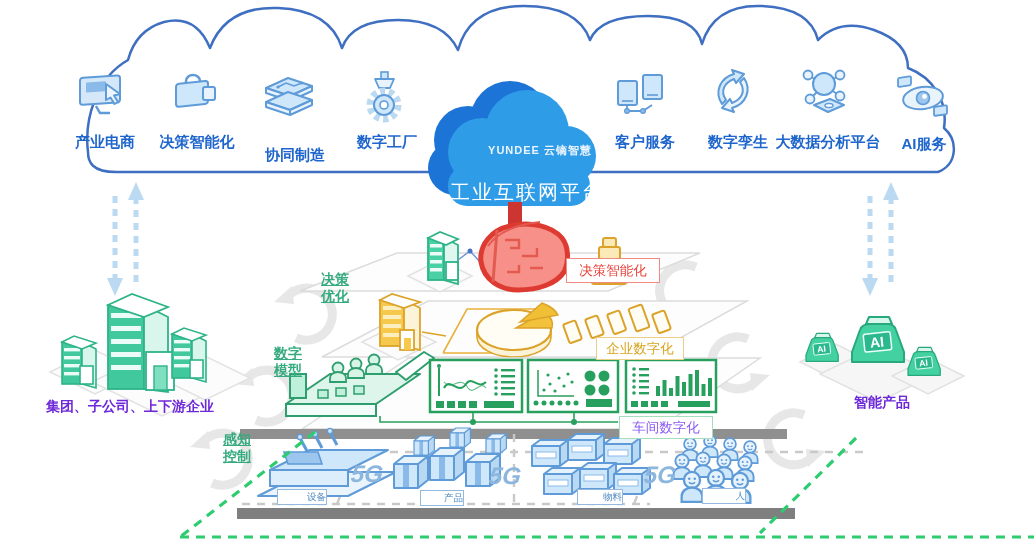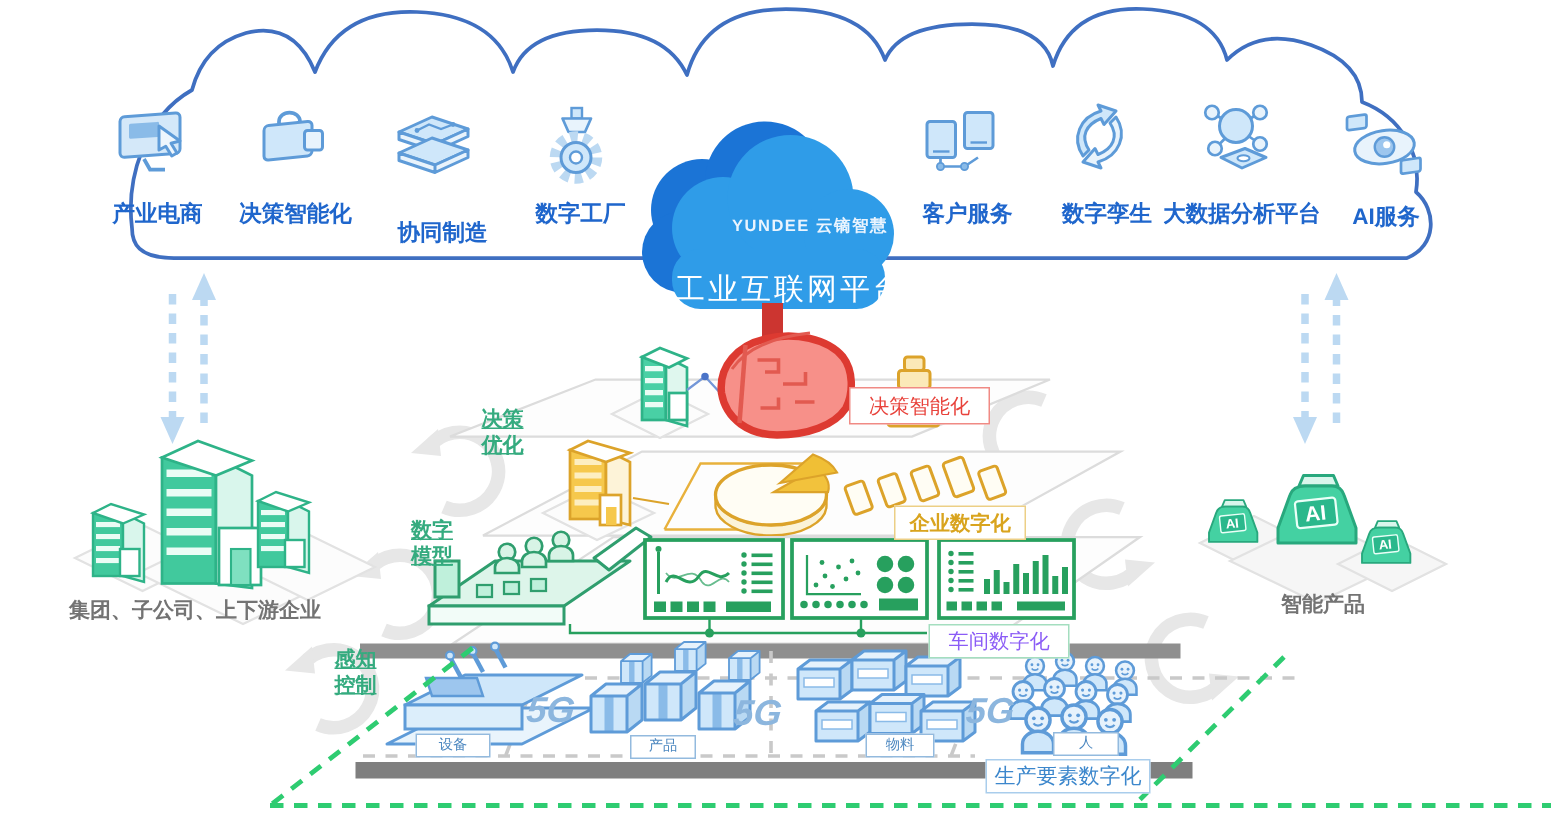--- a/index.html
+++ b/index.html
@@ -4,28 +4,28 @@
 <style>
   html,body{margin:0;padding:0;background:#fff;}
   .stage{position:relative;width:1035px;height:547px;background:#fff;overflow:hidden;
          font-family:"Liberation Sans",sans-serif;}
   .stage svg.art{position:absolute;left:0;top:0;z-index:1;}
   .lbl{position:absolute;z-index:2;white-space:nowrap;}
   .top-label{transform:translateX(-50%);font-size:15px;font-weight:bold;color:#1f66cc;}
   .cloud-brand{transform:translateX(-50%);font-size:11px;font-weight:bold;color:#eaf4fe;letter-spacing:1px;}
   .cloud-title{transform:translateX(-50%);font-size:20px;font-weight:normal;color:#ffffff;letter-spacing:2px;}
   .side-label{font-size:14px;font-weight:600;color:#35ab7f;white-space:pre-line;line-height:1.18;text-decoration:underline;}
-  .org-label{transform:translateX(-50%);font-size:14px;font-weight:bold;color:#737373;}
+  .org-label{transform:translateX(-50%);font-size:14px;font-weight:bold;color:#6d28d9;}
   .tag{background:#fff;text-align:center;font-size:13.5px;line-height:21px;border:1px solid;}
   .tag-decision{left:566px;top:258px;width:92px;height:23px;line-height:23px;border-color:#f08a84;color:#e8423b;}
-  .tag-enterprise{left:596px;top:337px;width:86px;height:21px;border-color:#eccf86;color:#d9a41e;font-weight:bold;}
+  .tag-enterprise{left:596px;top:337px;width:86px;height:21px;border-color:#eccf86;color:#d9a41e;}
   .tag-workshop{left:619px;top:416px;width:92px;height:21px;border-color:#a4debf;color:#8b5cf6;}
   .tag-production{left:657px;top:506px;width:108px;height:21px;font-size:14px;border-color:#a9cdec;color:#3c87cc;}
   .item-label{background:#fff;border:1px solid #93bade;color:#4d88c0;font-size:9.5px;
-              text-align:center;height:14px;line-height:14px;}
+              text-align:right;height:14px;line-height:14px;}
   .g5{color:#8cb6de;font-size:24px;font-weight:bold;font-style:italic;transform:skewX(-6deg);}
 </style>
 </head>
 <body>
 
 <div class="stage">
 
 <svg class="art" width="1035" height="547" viewBox="0 0 1035 547">
   <defs>
     <g id="swirl">
@@ -462,21 +462,20 @@
 <div class="lbl side-label" style="left:321px;top:271px">决策
 优化</div>
 <div class="lbl side-label" style="left:274px;top:345px">数字
 模型</div>
 <div class="lbl side-label" style="left:223px;top:431px">感知
 控制</div>
 
 <div class="lbl tag tag-decision">决策智能化</div>
 <div class="lbl tag tag-enterprise">企业数字化</div>
 <div class="lbl tag tag-workshop">车间数字化</div>
-<div class="lbl tag tag-production">生产要素数字化</div>
 
 <div class="lbl item-label" style="left:277px;top:489px;width:48px">设备</div>
 <div class="lbl item-label" style="left:420px;top:490px;width:42px">产品</div>
 <div class="lbl item-label" style="left:577px;top:489px;width:44px">物料</div>
 <div class="lbl item-label" style="left:702px;top:488px;width:42px">人</div>
 
 <div class="lbl g5" style="left:351px;top:460px">5G</div>
 <div class="lbl g5" style="left:489px;top:462px">5G</div>
 <div class="lbl g5" style="left:644px;top:461px">5G</div>
 

